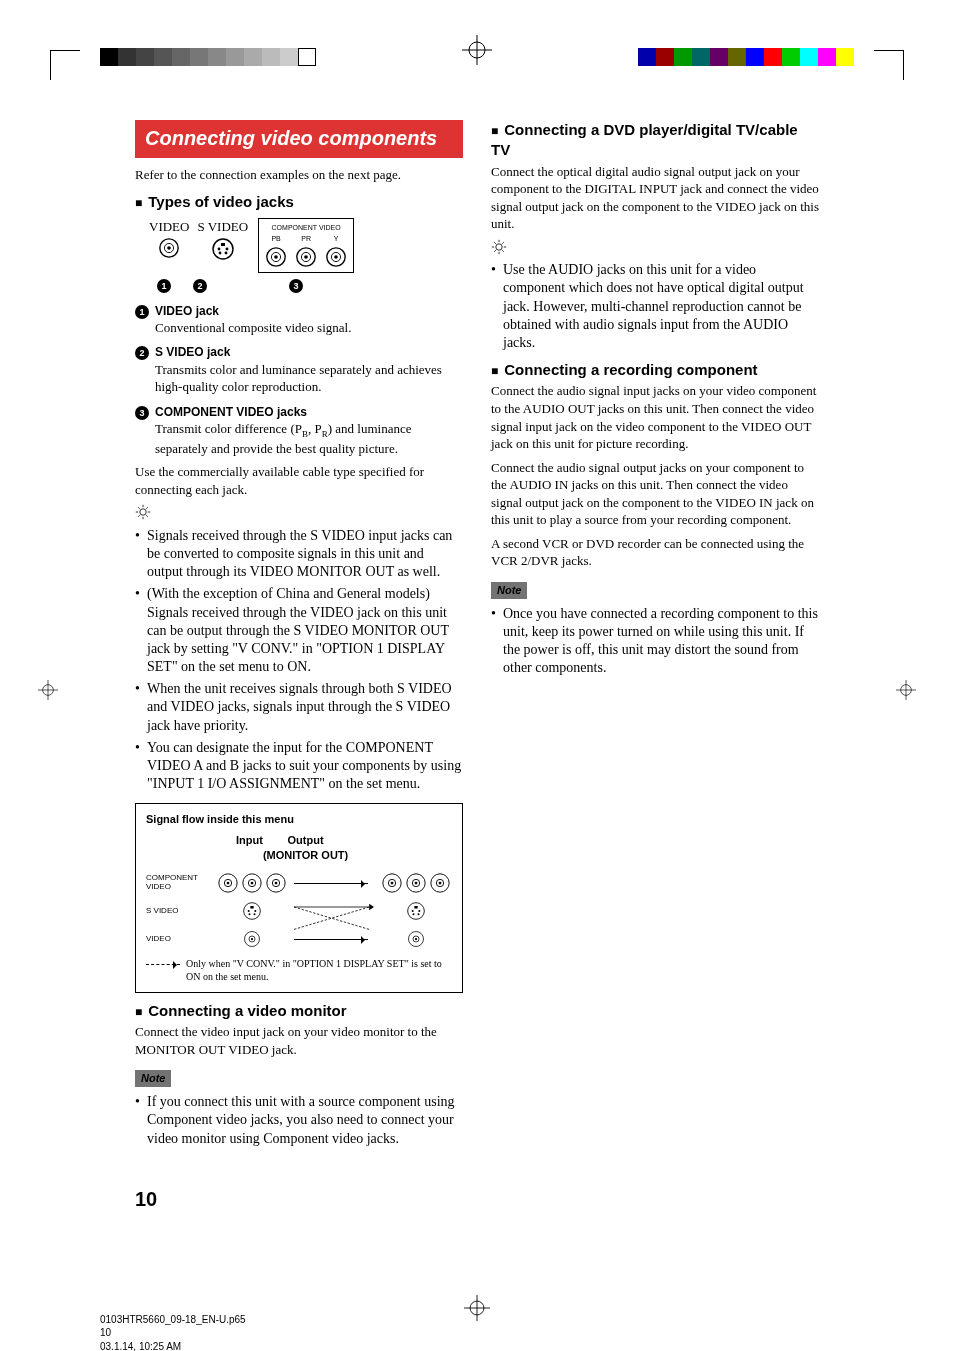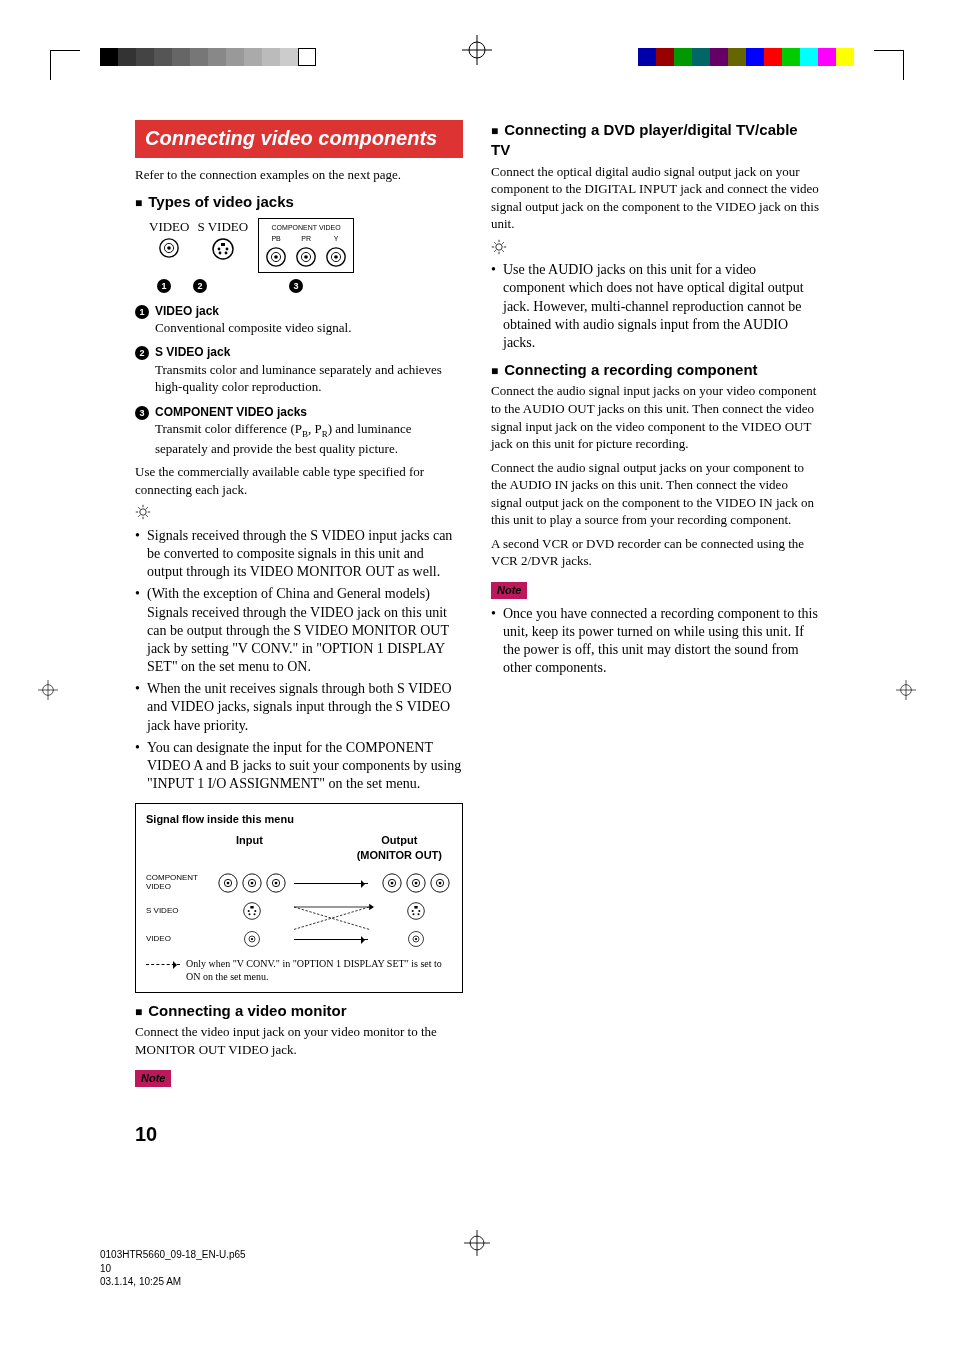--- a/index.html
+++ b/index.html
@@ -60,33 +60,33 @@
   .item-head { font-family: Arial, sans-serif; font-weight: bold; font-size: 12px; margin-top: 8px; display:flex; align-items:baseline; gap:6px;}
   .item-head .num-circle { flex-shrink:0; }
   .item-body { margin-left: 20px; margin-bottom: 6px; }
   .tip-icon { display:inline-block; width:16px; height:16px; }
   .tip-icon svg { width:100%; height:100%; }
   ul.bullets { list-style: none; margin: 2px 0 8px 0; }
   ul.bullets > li { position: relative; padding-left: 12px; margin-bottom: 4px; font-size: 14px; line-height: 1.3;}
   ul.bullets > li::before { content: "•"; position:absolute; left:0; top:0; }
   .flow-box { border: 1px solid #000; padding: 8px 10px; margin-top: 10px; font-family: Arial, sans-serif; font-size: 10px; }
   .flow-box .fb-title { font-weight: bold; font-size: 11px; margin-bottom: 6px; }
-  .flow-head-row { display:flex; justify-content: space-between; font-weight:bold; font-size:11px; padding:0 10px 4px 90px;}
+  .flow-head-row { display:flex; font-weight:bold; font-size:11px; padding:0 10px 4px 90px;}
   .flow-row { display:flex; align-items:center; gap:6px; margin: 4px 0; }
   .flow-label { width: 64px; font-size: 8px; line-height: 1.1; }
   .flow-jacks { width: 72px; display:flex; gap:2px; justify-content:center; }
   .flow-mid { flex:1; position:relative; height:24px; }
   .flow-out { width: 72px; display:flex; gap:2px; justify-content:center; }
   .arrow-solid { position:absolute; top:50%; left:0; right:6px; border-top:1px solid #000; }
   .arrow-solid::after { content:""; position:absolute; right:-1px; top:-4px; border:4px solid transparent; border-left-color:#000; }
   .cross-dashed { position:absolute; inset:0; }
   .flow-legend { display:flex; gap:6px; align-items:flex-start; margin-top:6px; font-size:10px; font-family: "Times New Roman", serif; }
   .flow-legend .dline { width: 34px; border-top: 1px dashed #000; margin-top:7px; position:relative;}
   .flow-legend .dline::after { content:""; position:absolute; right:-1px; top:-4px; border:4px solid transparent; border-left-color:#000;}
-  .note-box { background:#be185d; font-family: Arial, sans-serif; font-weight:bold; font-style: italic; font-size:11px; display:inline-block; padding:1px 6px; margin: 6px 0 4px 0;}
+  .note-box { background:#737373; font-family: Arial, sans-serif; font-weight:bold; font-style: italic; font-size:11px; display:inline-block; padding:1px 6px; margin: 6px 0 4px 0;}
   .page-num { font-family: Arial, sans-serif; font-weight: bold; font-size: 20px; margin-top: 30px; }
   .footer { display:flex; justify-content:space-between; font-size:10px; font-family: Arial, sans-serif; padding: 60px 100px 30px 100px; position:relative;flex-direction:column;}
   .footer .crosshair2 { position:absolute; left:50%; top:55px; transform:translate(-50%,-50%); width:26px; height:26px;}
   .footer .crosshair2 svg { width:100%; height:100%; }
   .side-reg { position:absolute; width:20px; height:20px; }
   .side-reg svg { width:100%; height:100%; }
   .side-reg.ml { left: 38px; top: 680px; }
   .side-reg.mr { right: 38px; top: 680px; }
   .subscript { font-size: 9px; vertical-align: sub; }
 </style>
@@ -357,20 +357,23 @@
         </div>
         <div class="flow-legend">
           <div class="dline"></div>
           <div style="flex:1">Only when "V CONV." in "OPTION 1 DISPLAY SET" is set to ON on the set menu.</div>
         </div>
       </div>
 
       <div class="sq-lead">Connecting a video monitor</div>
       <p>Connect the video input jack on your video monitor to the MONITOR OUT VIDEO jack.</p>
       <div class="note-box">Note</div>
+      <ul class="bullets">
+        <li>If you connect this unit with a source component using Component video jacks, you also need to connect your video monitor using Component video jacks.</li>
+      </ul>
     </div>
 
     <div class="col">
       <div class="sq-lead" style="margin-top:0">Connecting a DVD player/digital TV/cable TV</div>
       <p>Connect the optical digital audio signal output jack on your component to the DIGITAL INPUT jack and connect the video signal output jack on the component to the VIDEO jack on this unit.</p>
       <span class="tip-icon"><svg viewBox="0 0 20 20">
             <circle cx="10" cy="10" r="4" fill="none" stroke="#000"></circle>
             <g stroke="#000">
               <line x1="10" y1="1" x2="10" y2="4"></line>
               <line x1="10" y1="16" x2="10" y2="19"></line>

